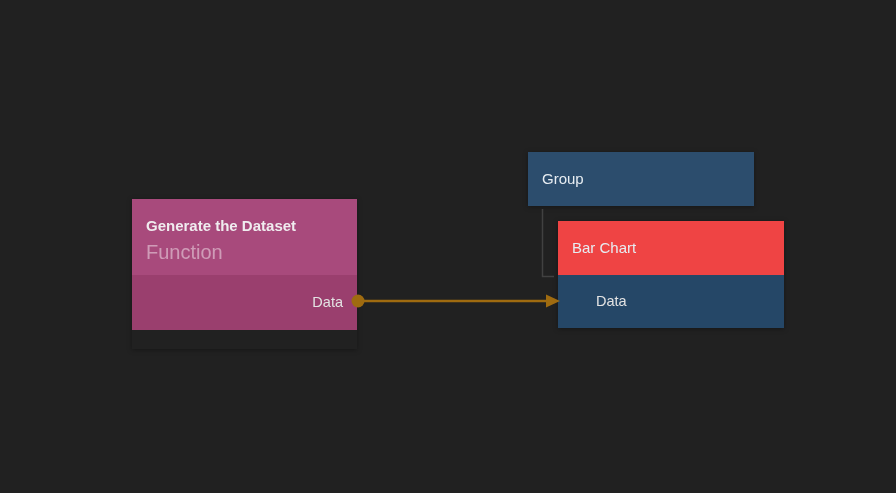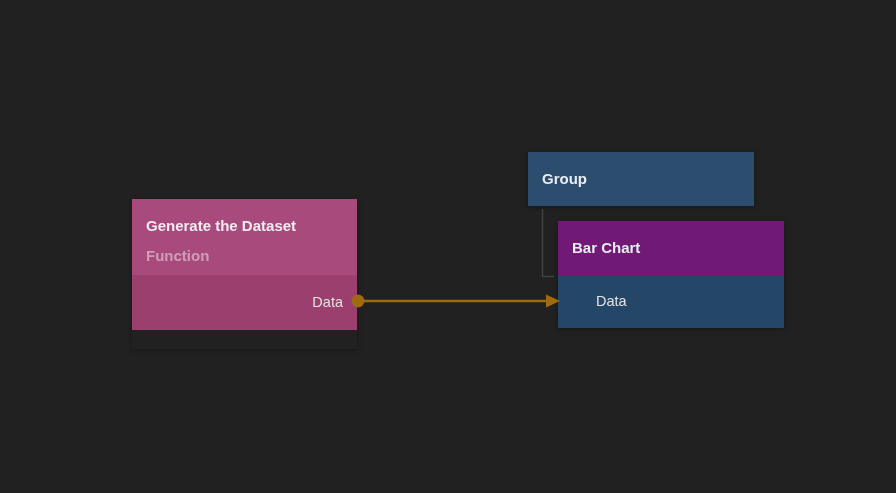--- a/index.html
+++ b/index.html
@@ -17,28 +17,28 @@
   }
   .node-header{box-sizing:border-box;padding:17px 14px 0 14px;}
   .node-title{
     font-size:15px;
     font-weight:600;
     color:#f0ecef;
     line-height:1.3;
     white-space:nowrap;
   }
   .node-subtitle{
-    font-size:15px;
-    font-weight:700;
+    font-size:20px;
+    font-weight:400;
     color:rgba(255,255,255,0.45);
     line-height:1.3;
-    margin-top:10px;
+    margin-top:3px;
     white-space:nowrap;
   }
-  .blue .node-title{color:#e7edf2;font-weight:700;}
+  .blue .node-title{color:#e7edf2;font-weight:400;}
   .node-body{
     box-sizing:border-box;
     display:flex;
     align-items:center;
   }
   .port-label{
     font-size:14.5px;
     color:#e3e3e3;
     line-height:1;
     margin-left:24px;
@@ -75,21 +75,21 @@
     </div>
   </div>
 
   <div class="node blue node-group">
     <div class="node-header" style="background: rgb(44, 77, 109);">
       <div class="node-title">Group</div>
     </div>
   </div>
 
   <div class="node blue node-barchart">
-    <div class="node-header" style="background: #701a75;">
+    <div class="node-header" style="background: #ef4444;">
       <div class="node-title">Bar Chart</div>
     </div>
     <div class="node-body" style="background: rgb(37, 71, 103);">
       <span class="port-label">Data</span>
     </div>
   </div>
 
   <svg class="wire-layer" viewBox="0 0 896 493">
 
     <path d="M542.5,209 L542.5,276.5 L554,276.5" fill="none" stroke-width="1.5" stroke="#414141"></path>

